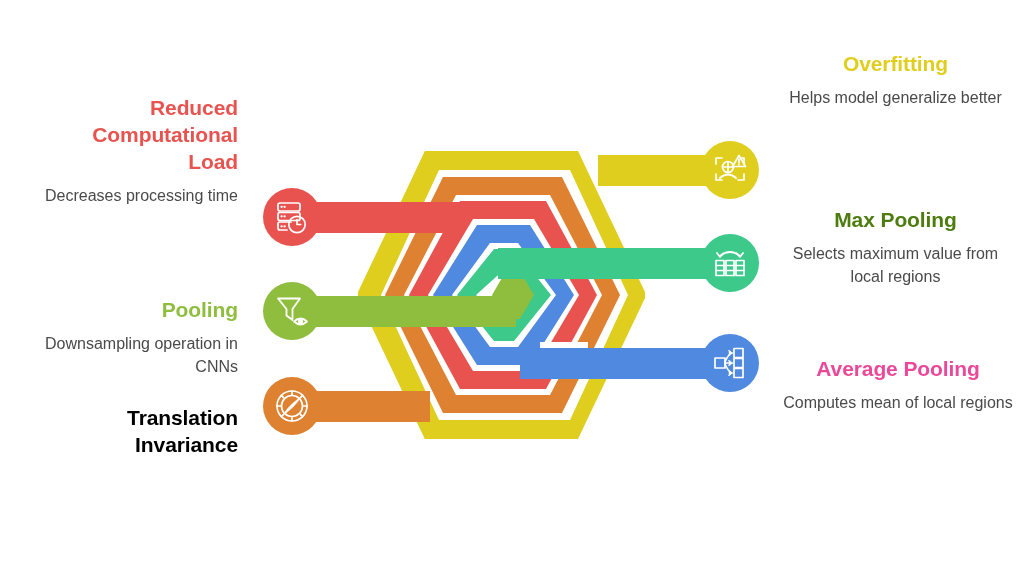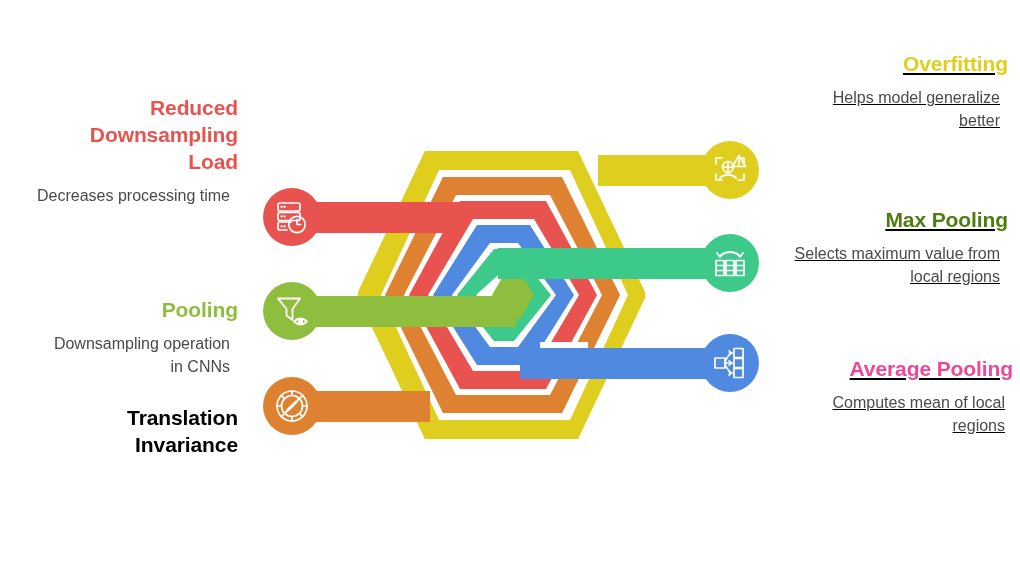--- a/index.html
+++ b/index.html
@@ -17,25 +17,25 @@
     font-weight:bold;
     font-size:21px;
     line-height:27px;
     margin:0 0 9px 0;
     letter-spacing:-0.1px;
   }
   .txt-desc{
     font-size:16px;
     line-height:23px;
     color:#4a4a4a;
-    margin:8px;
+    margin:0;
     font-weight:400;
   }
   .left{text-align:right;}
-  .right{text-align:right;text-decoration:underline;}
+  .right{text-align:center;}
 
   
   #blk-reduced{left:18px;  top:94px;  width:220px;}
   #blk-pooling{left:38px;  top:296px; width:200px;}
   #blk-translation{left:38px; top:404px; width:200px;}
 
   
   #blk-overfitting{left:783px; top:50px;  width:225px;}
   #blk-maxpool{left:783px;     top:206px; width:225px;}
   #blk-avgpool{left:783px;     top:355px; width:230px;}
@@ -172,21 +172,21 @@
       <circle cx="0" cy="0" r="10.5"></circle>
       <path d="M 0,-15 L 0,-11.5 M 0,11.5 L 0,15 M -15,0 L -11.5,0 M 11.5,0 L 15,0"></path>
       <path d="M -10.6,-10.6 L -8.2,-8.2 M 8.2,8.2 L 10.6,10.6 M 10.6,-10.6 L 8.2,-8.2 M -8.2,8.2 L -10.6,10.6"></path>
       <path d="M 6.5,-6.5 Q 2,0 -6.5,6.5 Q -2,0 6.5,-6.5 Z"></path>
     </g>
   </svg>
 
   <div class="txt-block left" id="blk-reduced">
     <div class="txt-title" style="color:#E8534F;">
       <span>Reduced</span><br>
-      <span>Downsampling</span><br>
+      <span>Computational</span><br>
       <span>Load</span>
     </div>
     <p class="txt-desc">Decreases processing time</p>
   </div>
 
   <div class="txt-block left" id="blk-pooling">
     <div class="txt-title" style="color:#8FBE3F;">Pooling</div>
     <p class="txt-desc">Downsampling operation in CNNs</p>
   </div>
 

